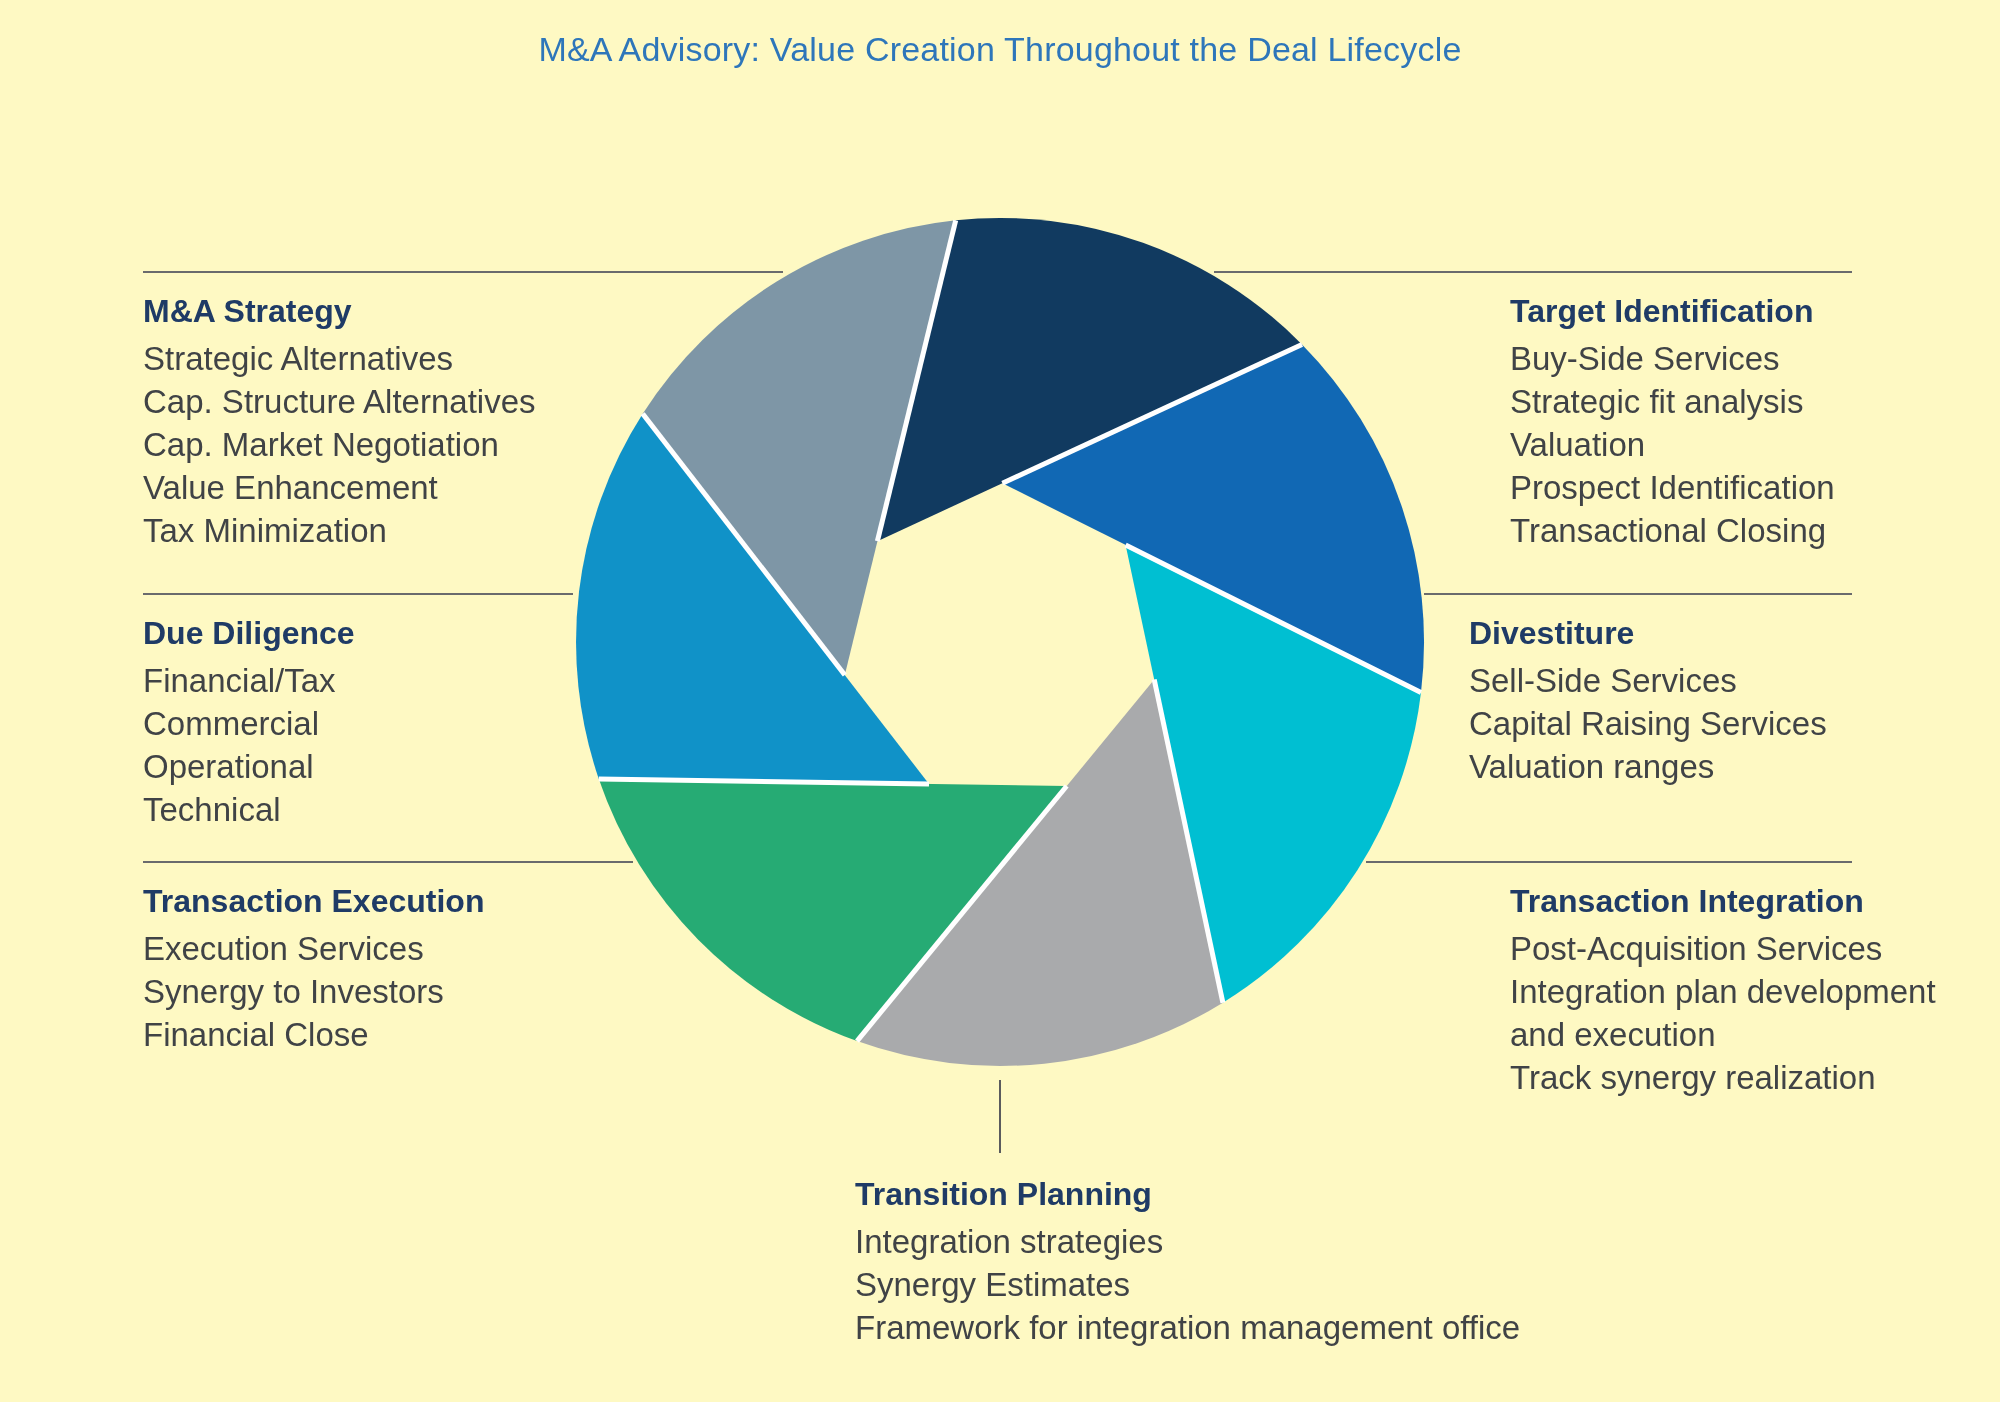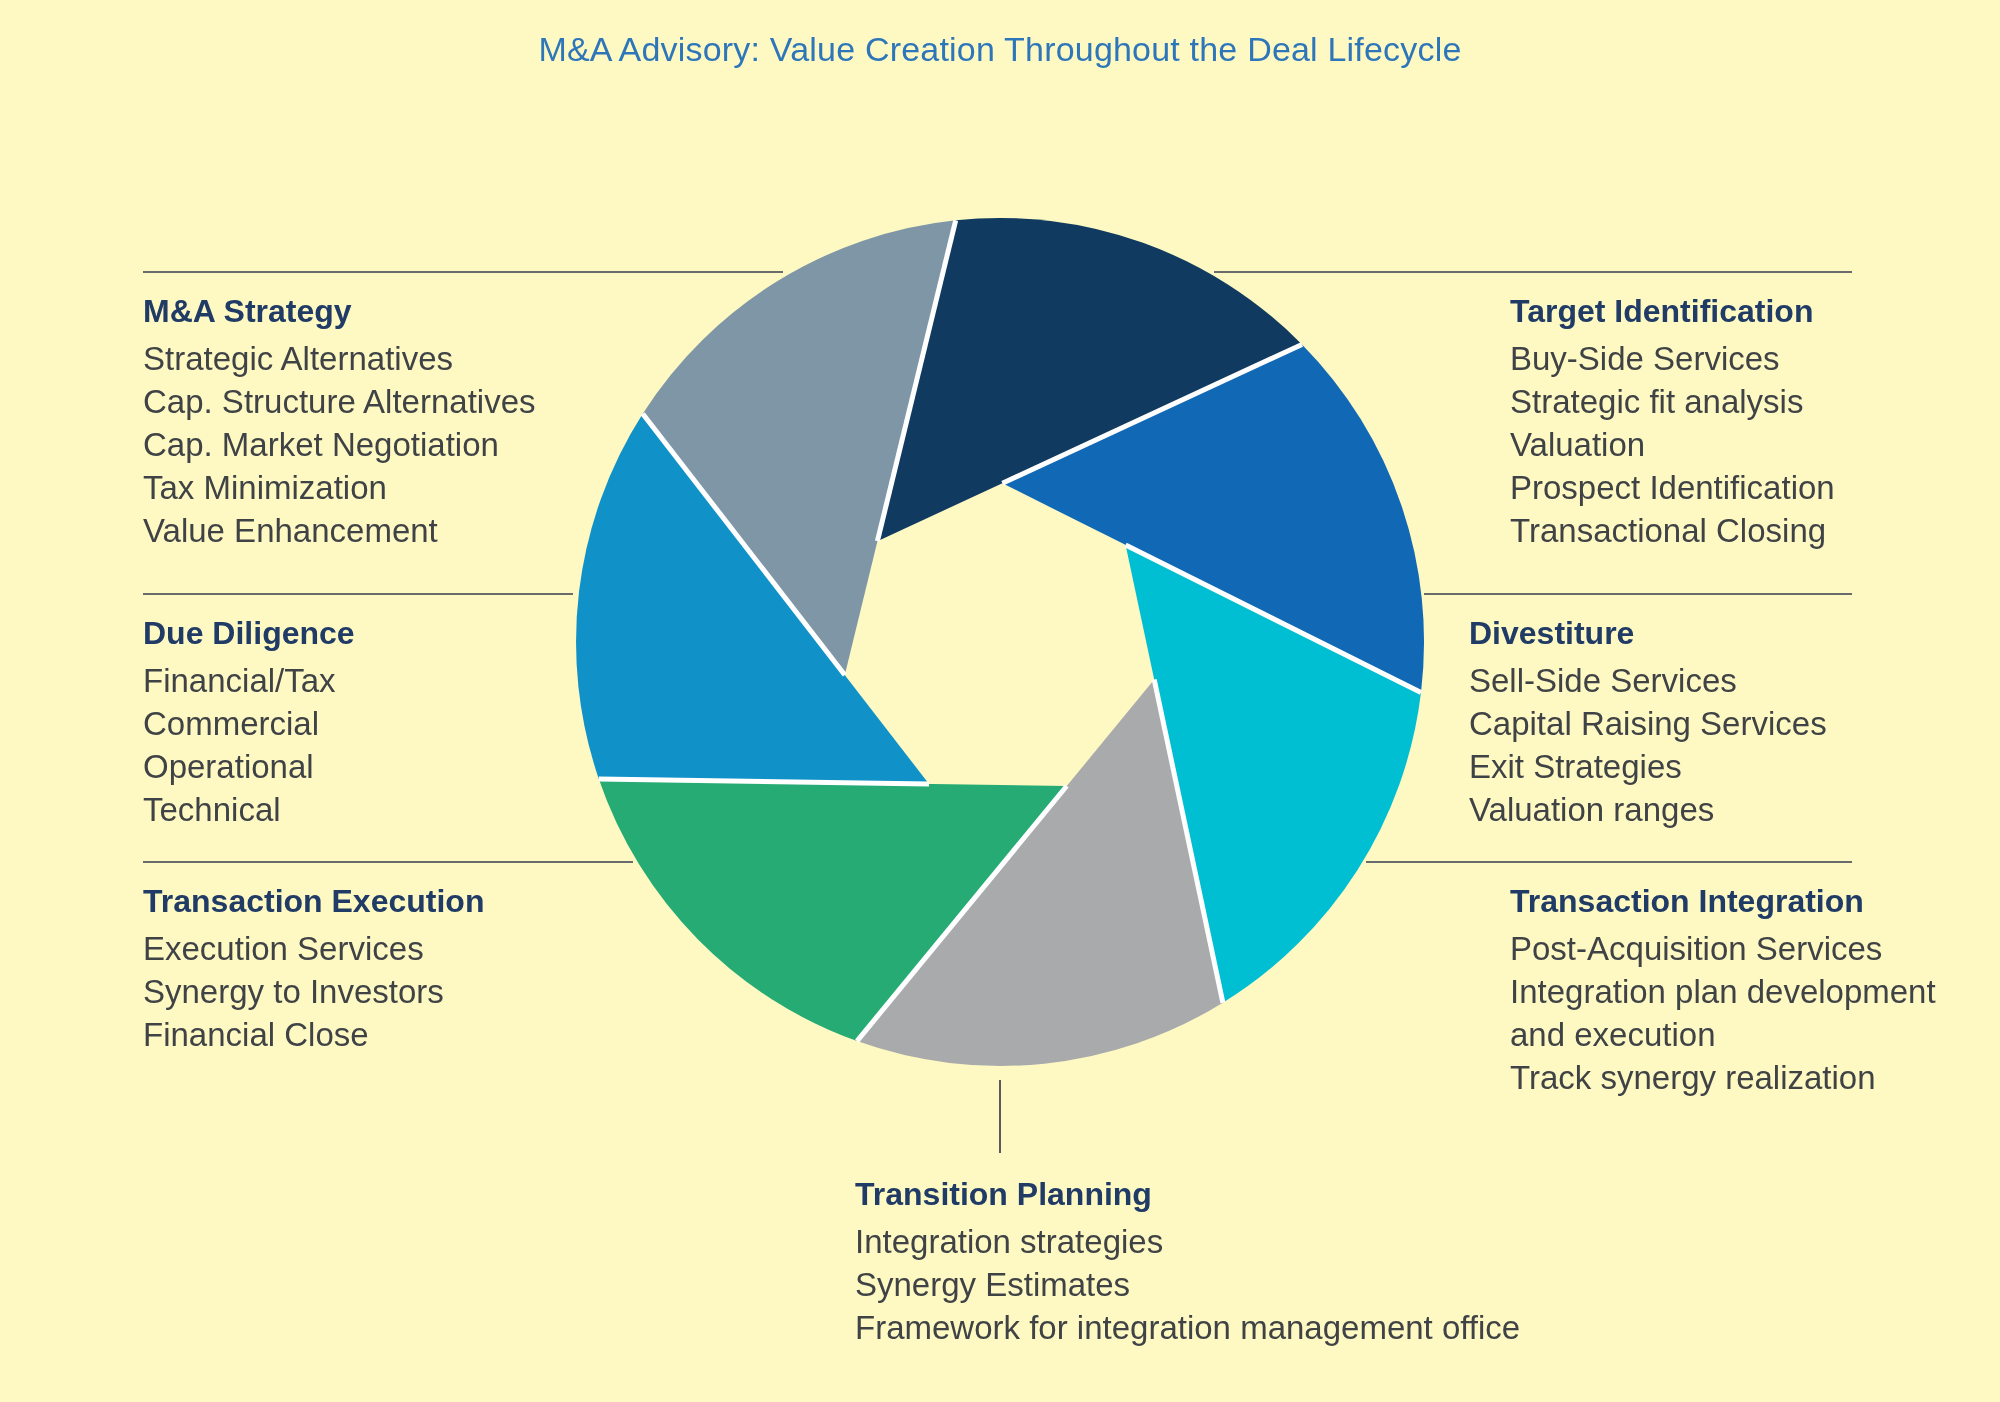--- a/index.html
+++ b/index.html
@@ -63,22 +63,22 @@
   <div class="rule r5" style="background: rgb(106, 107, 109);"></div>
 
   <div class="connector" style="left: 999px; top: 1080px; height: 73px; background: rgb(90, 91, 93);"></div>
 
   <div class="section s0">
     <h2 style="color: rgb(31, 59, 102);">M&amp;A Strategy</h2>
     <div class="items" style="color: rgb(64, 67, 70);">
         <div class="item">Strategic Alternatives</div>
         <div class="item">Cap. Structure Alternatives</div>
         <div class="item">Cap. Market Negotiation</div>
+        <div class="item">Value Enhancement</div>
         <div class="item">Tax Minimization</div>
-        <div class="item">Value Enhancement</div>
       </div>
   </div>
 
   <div class="section s1">
     <h2 style="color: rgb(31, 59, 102);">Due Diligence</h2>
     <div class="items" style="color: rgb(64, 67, 70);">
         <div class="item">Financial/Tax</div>
         <div class="item">Commercial</div>
         <div class="item">Operational</div>
         <div class="item">Technical</div>
@@ -103,21 +103,20 @@
         <div class="item">Prospect Identification</div>
         <div class="item">Transactional Closing</div>
       </div>
   </div>
 
   <div class="section s4">
     <h2 style="color: rgb(31, 59, 102);">Divestiture</h2>
     <div class="items" style="color: rgb(64, 67, 70);">
         <div class="item">Sell-Side Services</div>
         <div class="item">Capital Raising Services</div>
-        <div class="item">Exit Strategies</div>
         <div class="item">Valuation ranges</div>
       </div>
   </div>
 
   <div class="section s5">
     <h2 style="color: rgb(31, 59, 102);">Transaction Integration</h2>
     <div class="items" style="color: rgb(64, 67, 70);">
         <div class="item">Post-Acquisition Services</div>
         <div class="item">Integration plan development and execution</div>
         <div class="item">Track synergy realization</div>

